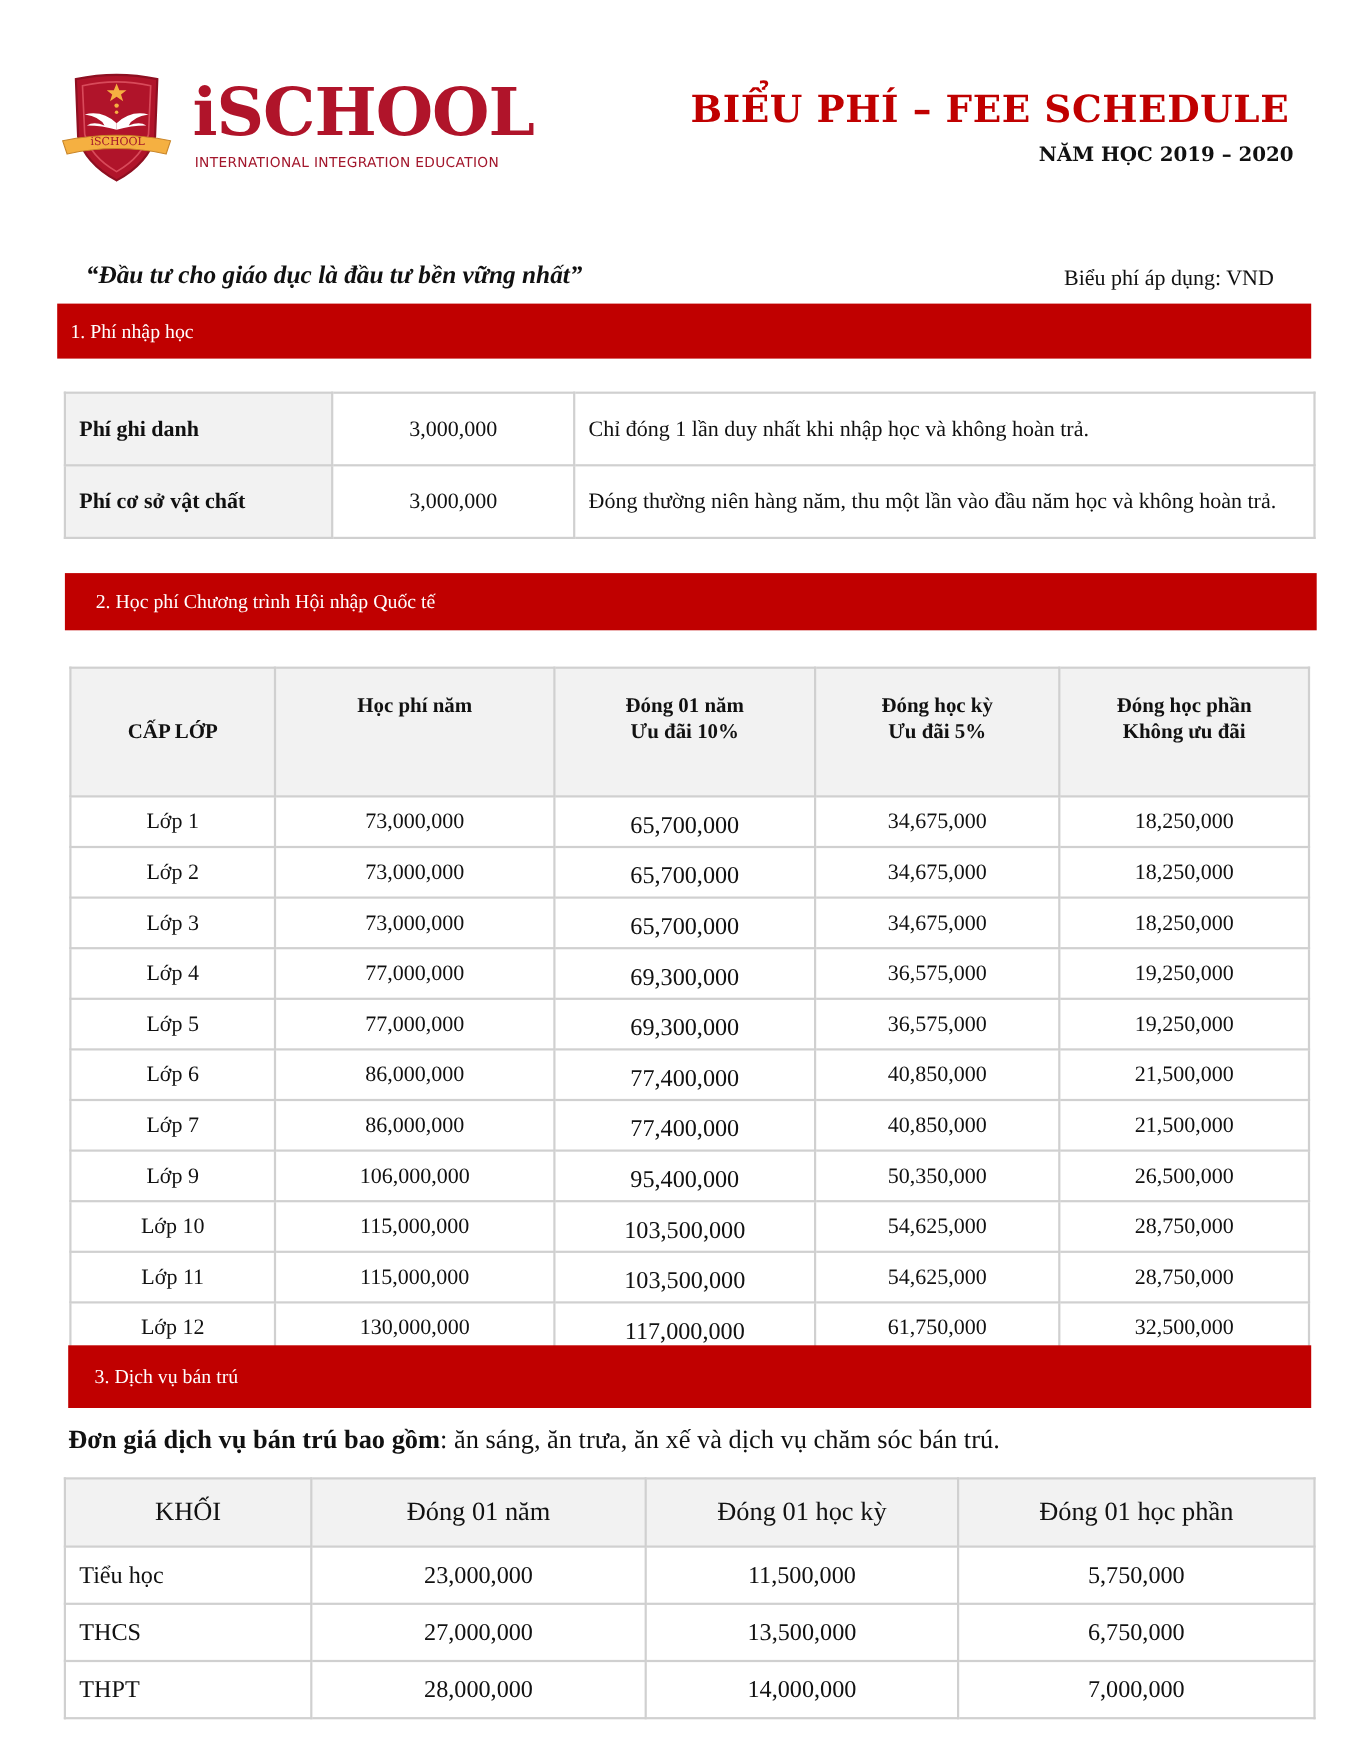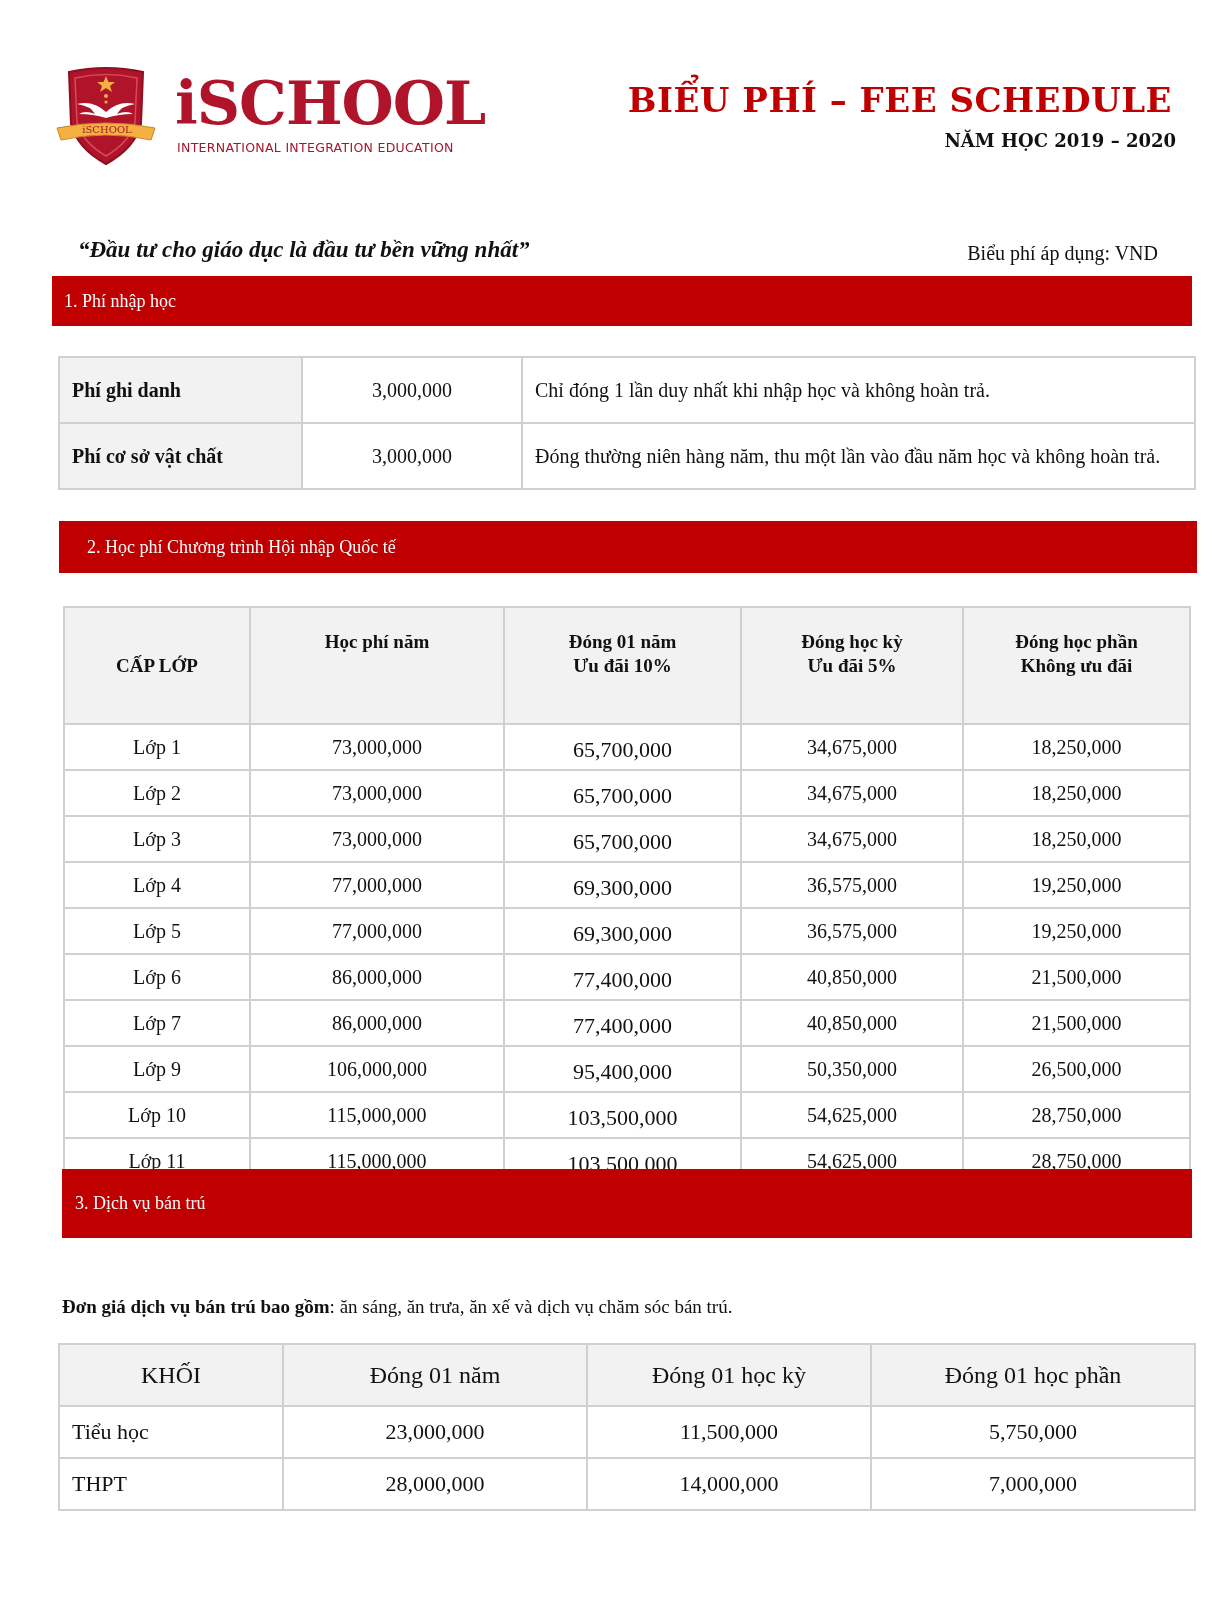--- a/index.html
+++ b/index.html
@@ -46,21 +46,21 @@
     }
 
     
     .section-bar {
       background: #c00000; color: #fff;
       font-family: "Liberation Serif", serif; font-size: 18px;
       display: flex; align-items: center; box-sizing: border-box;
     }
     .sec1 { left: 52px; top: 276px; width: 1140px; height: 50px; padding-left: 12px; }
     .sec2 { left: 59px; top: 521px; width: 1138px; height: 52px; padding-left: 28px; }
-    .sec3 { left: 62px; top: 1169px; width: 1130px; height: 69px; padding-left: 13px; }
+    .sec3 { left: 62px; top: 1223px; width: 1130px; height: 57px; padding-left: 24px; }
 
     table { border-collapse: collapse; font-family: "Liberation Serif", serif; }
     td, th { border: 2px solid #d0d0d0; }
 
     
     .t1 { left: 58px; top: 356px; width: 1138px; }
     .t1 td { height: 62px; font-size: 20px; }
     .t1 .lbl { background: #f2f2f2; font-weight: bold; width: 228px; padding-left: 12px; }
     .t1 .amt { width: 216px; text-align: center; }
     .t1 .desc { padding-left: 12px; padding-right: 10px; line-height: 25px; }
@@ -73,21 +73,21 @@
     }
     .t2 th.tl { vertical-align: middle; }
     .t2 th.top { vertical-align: top; padding-top: 22px; }
     .t2 td { text-align: center; font-size: 20px; height: 37px; }
     .t2 td.c3 { font-size: 22px; padding-top: 6px; }
     .t2 .w1 { width: 182px; margin-top: 36px; } .t2 .w2 { width: 250px; } .t2 .w3 { width: 233px; }
     .t2 .w4 { width: 218px; }
 
     .service-note {
       left: 62px; top: 1296px;
-      font-family: "Liberation Serif", serif; font-size: 19px; white-space: nowrap;
+      font-family: "Liberation Serif", serif; font-size: 24px; white-space: nowrap;
     }
     .service-note b { font-weight: bold; }
 
     
     .t3 { left: 58px; top: 1343px; width: 1138px; }
     .t3 th {
       background: #f2f2f2; font-weight: normal; font-size: 24px; height: 58px;
     }
     .t3 td { font-size: 22px; height: 48px; text-align: center; }
     .t3 td.grp { text-align: left; padding-left: 12px; }
@@ -250,19 +250,25 @@
     </tr>
   </thead>
   <tbody id="t3-body">
       <tr>
         <td class="grp">Tiểu học</td>
         <td>23,000,000</td>
         <td>11,500,000</td>
         <td>5,750,000</td>
       </tr>
       <tr>
+        <td class="grp">THCS</td>
+        <td>27,000,000</td>
+        <td>13,500,000</td>
+        <td>6,750,000</td>
+      </tr>
+      <tr>
         <td class="grp">THPT</td>
         <td>28,000,000</td>
         <td>14,000,000</td>
         <td>7,000,000</td>
       </tr>
     </tbody>
 </table>
 
 </body></html>

